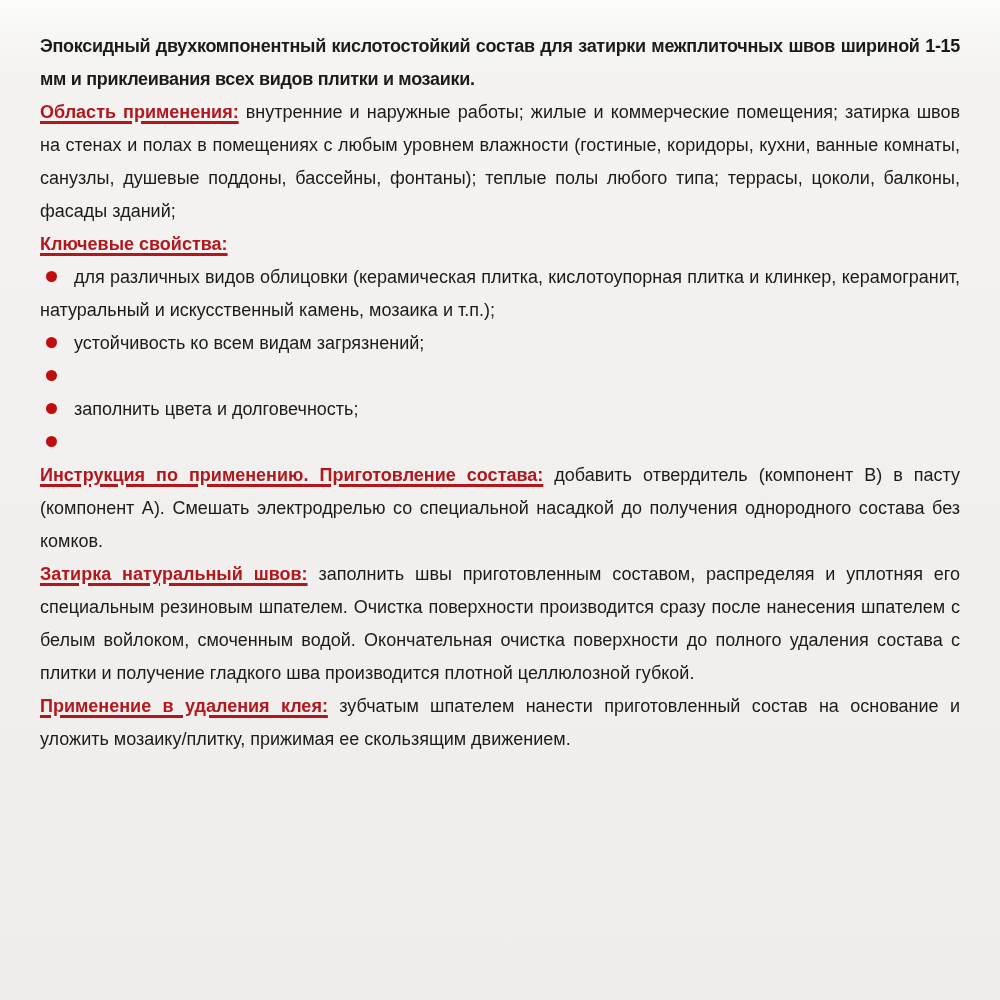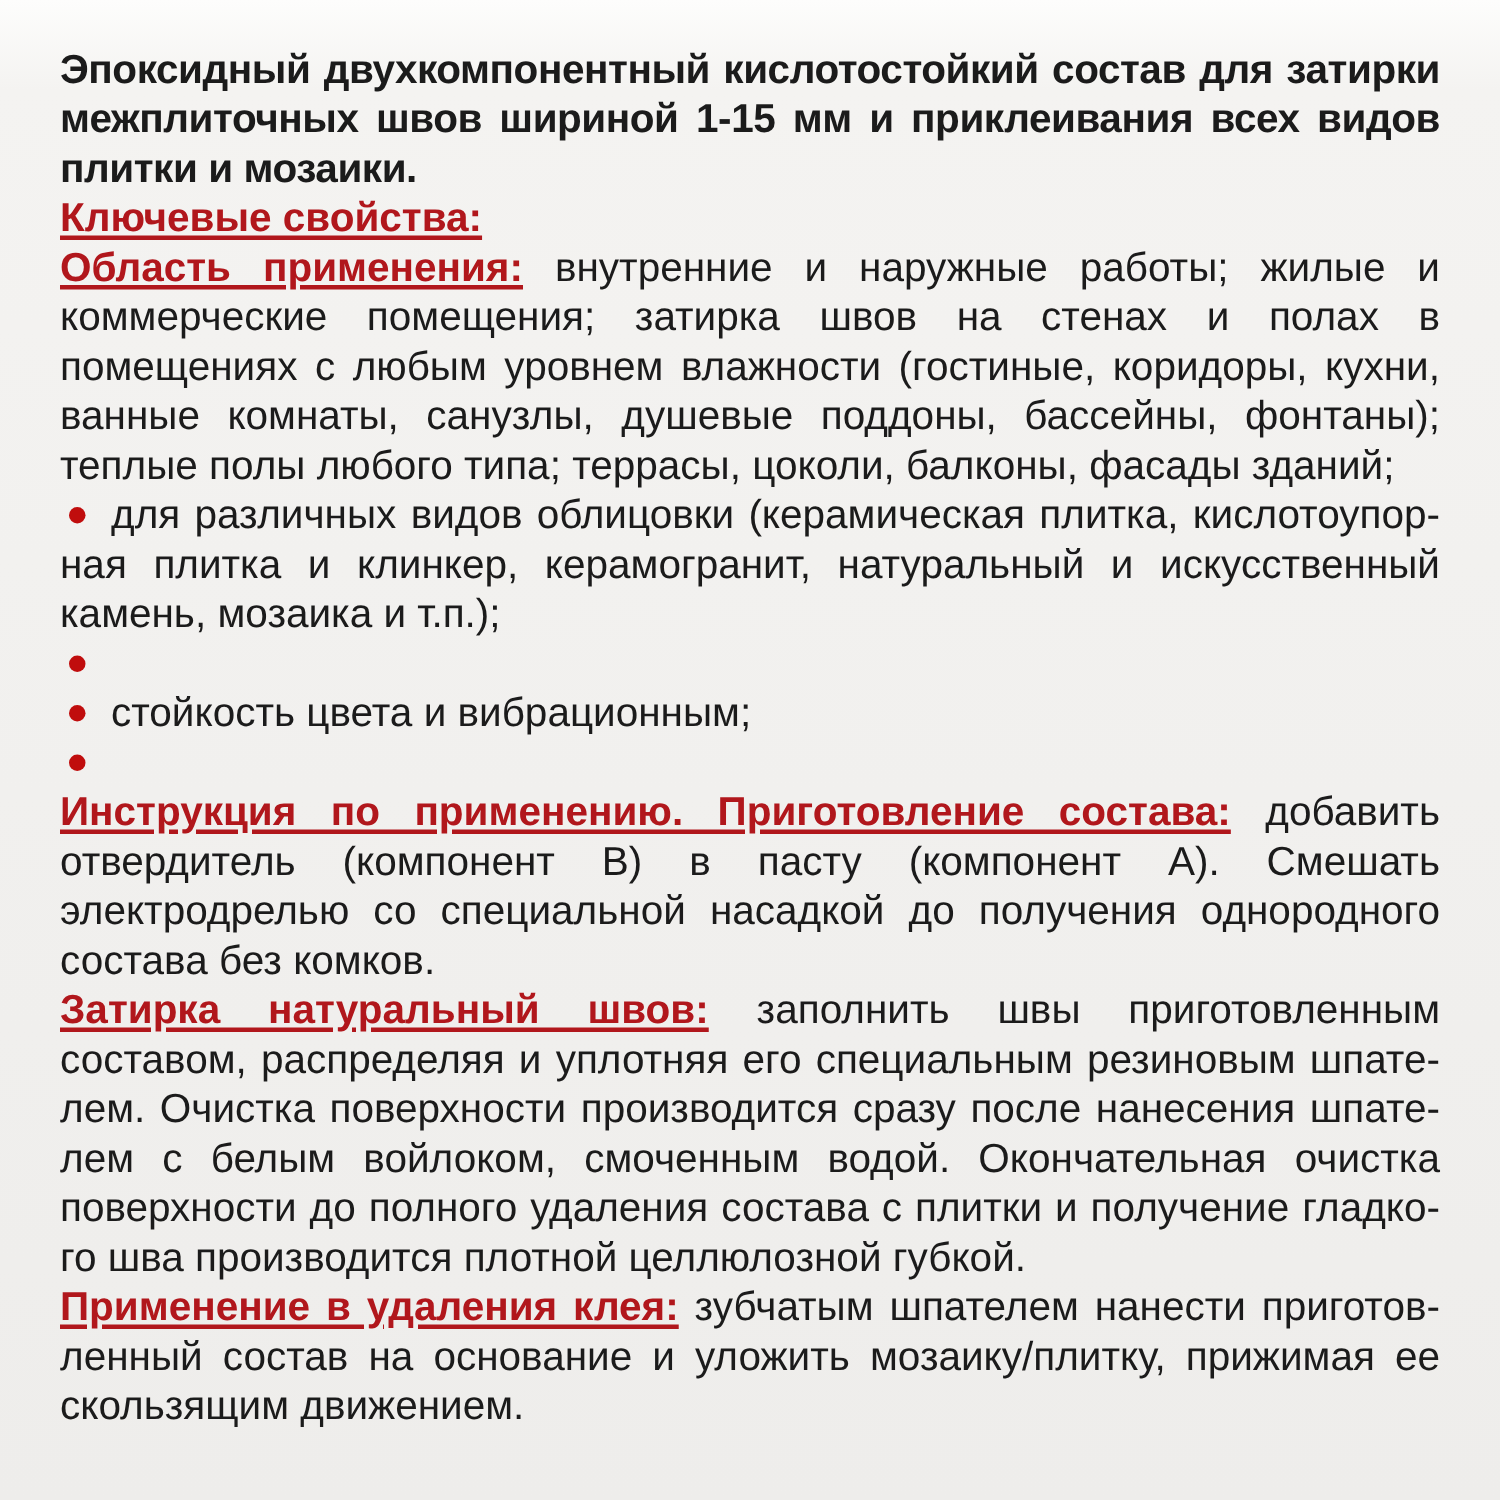--- a/index.html
+++ b/index.html
@@ -14,21 +14,21 @@
     font-family: "Liberation Sans", sans-serif;
     color: #1b1b1b;
   }
   .page {
     box-sizing: border-box;
     width: 1000px;
     padding: 30px 40px 0 40px;
   }
   p {
     margin: 0;
-    font-size: 27px;
+    font-size: 18px;
     line-height: 33px;
     text-align: justify;
     hyphens: manual;
     -webkit-hyphens: manual;
   }
   .intro {
     font-weight: bold;
     letter-spacing: -0.3px;
   }
   .rh {
@@ -49,37 +49,40 @@
   }
 </style>
 </head>
 <body>
 
 <main class="page">
 
   <p class="intro">Эпоксидный двухкомпонентный кислотостойкий состав для затирки межплиточных швов шириной 1-15 мм и приклеивания всех видов плитки и мозаики.</p>
 
   <p class="para">
-    <span class="rh">Ключевые свойства:</span>
+    <span class="rh">Область применения:</span>
+    <span>внутренние и наружные работы; жилые и коммерче­ские помещения; затирка швов на стенах и полах в помещениях с любым уровнем влажности (гостиные, коридоры, кухни, ванные комнаты, санузлы, душевые поддоны, бассейны, фонтаны); теплые полы любого типа; террасы, цоколи, балконы, фасады зданий;</span>
   </p>
 
   <p class="para">
-    <span class="rh">Область применения:</span>
-    <span>внутренние и наружные работы; жилые и коммерче­ские помещения; затирка швов на стенах и полах в помещениях с любым уровнем влажности (гостиные, коридоры, кухни, ванные комнаты, санузлы, душевые поддоны, бассейны, фонтаны); теплые полы любого типа; террасы, цоколи, балконы, фасады зданий;</span>
+    <span class="rh">Ключевые свойства:</span>
   </p>
 
   <div>
     <p class="bullet">
       <span class="dot"></span><span>для различных видов облицовки (керамическая плитка, кислотоупор­ная плитка и клинкер, керамогранит, натуральный и искусственный камень, мозаика и т.п.);</span>
     </p>
     <p class="bullet">
+      <span class="dot"></span><span>устойчивость ко всем видам загрязнений;</span>
+    </p>
+    <p class="bullet">
       <span class="dot"></span>
     </p>
     <p class="bullet">
-      <span class="dot"></span><span>стойкость цвета и вибрационным;</span>
+      <span class="dot"></span><span>заполнить цвета и долговечность;</span>
     </p>
     <p class="bullet">
       <span class="dot"></span>
     </p>
   </div>
 
   <p class="para">
     <span class="rh">Инструкция по применению. Приготовление состава:</span>
     <span>добавить отверди­тель (компонент B) в пасту (компонент A). Смешать электродрелью со специальной насадкой до получения однородного состава без комков.</span>
   </p>

